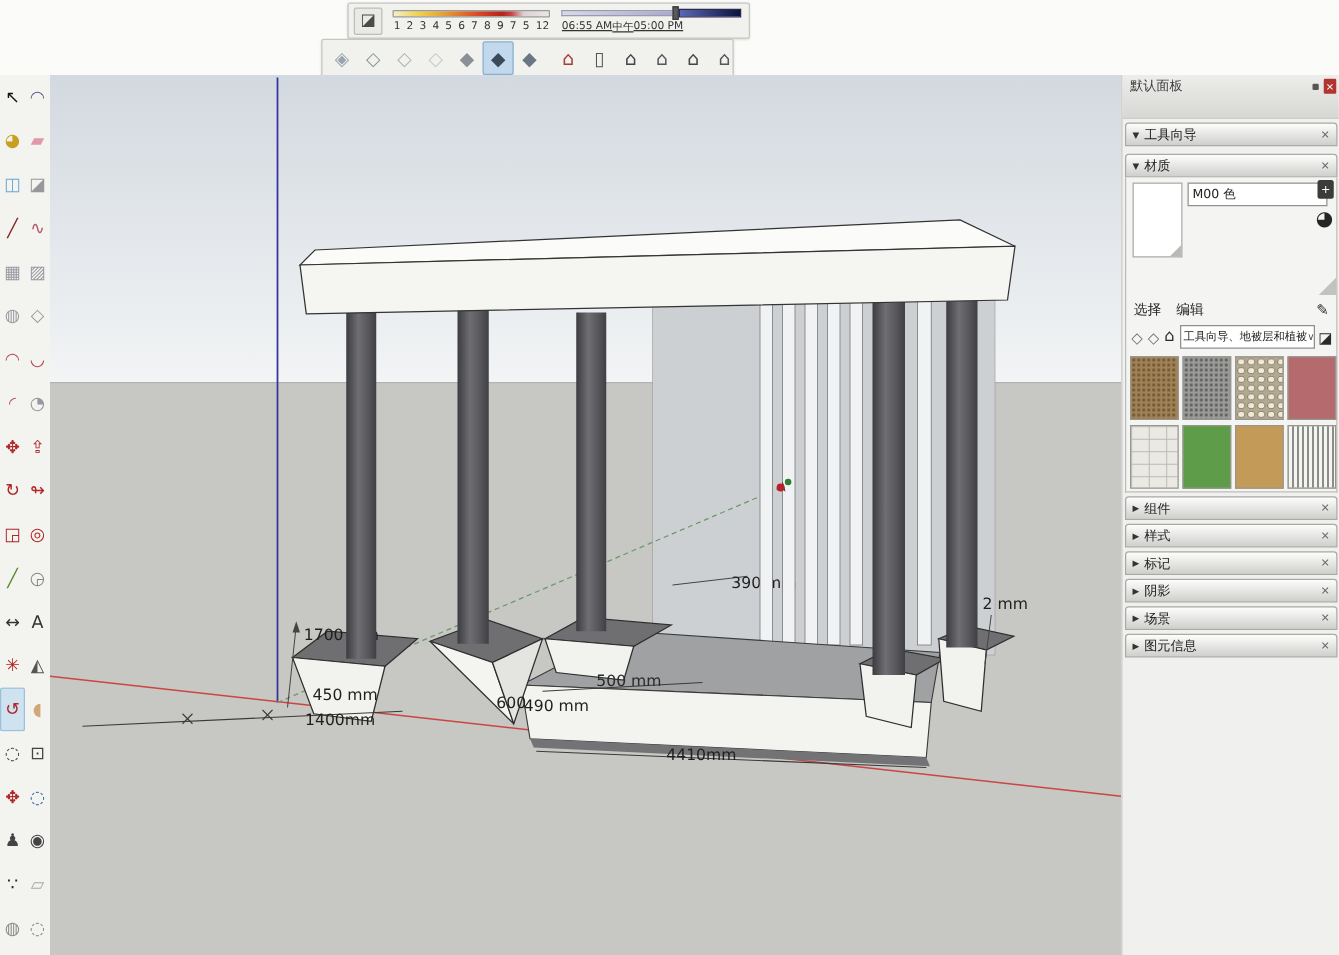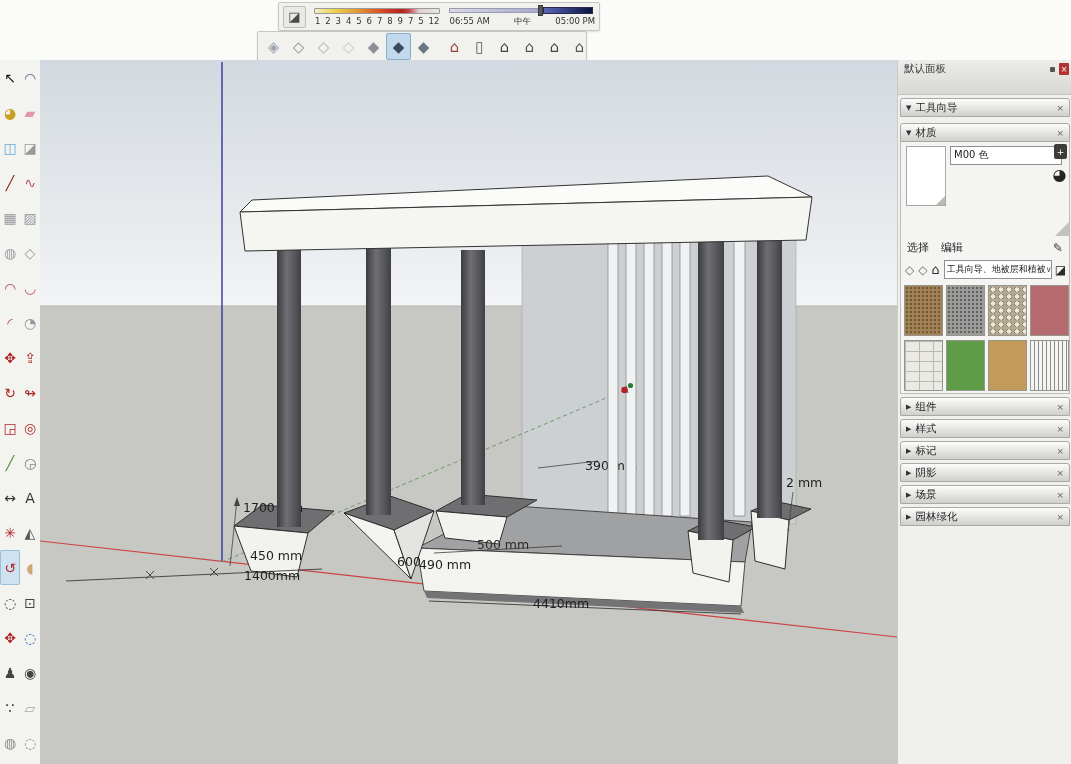--- a/index.html
+++ b/index.html
@@ -19,21 +19,21 @@
     display:flex;align-items:center;justify-content:center;font-size:13px;color:#4a4a4a;}
   .months{width:127px;margin-left:8px;display:flex;flex-direction:column;}
   .month-bar{height:4px;border:1px solid #999;border-radius:1px;
     background:linear-gradient(90deg,#f4eec6 0%,#efd24c 16%,#e29233 36%,#d74326 56%,#b3251c 70%,#c8454a 76%,#ddd2d4 84%,#e9e6e8 100%);}
   .month-nums{display:flex;justify-content:space-between;font-size:8.5px;color:#333;margin-top:2px;padding:0 1px;}
   .timeblock{width:146px;margin-left:9px;display:flex;flex-direction:column;}
   .time-track{display:flex;align-items:center;height:9px;}
   .time-seg-am{width:88px;height:3px;background:linear-gradient(90deg,#d9d9e7,#a9aacd);border:1px solid #9a9ab0;border-right:none;}
   .time-handle{width:3px;height:9px;background:#5a5a5e;border:1px solid #3a3a3e;}
   .time-seg-pm{width:48px;height:5px;background:linear-gradient(90deg,#5a68b4,#0b1340);border:1px solid #2a2a50;}
-  .time-labels{display:flex;justify-content:space-between;font-size:8.5px;color:#333;margin-top:1px;}
+  .time-labels{display:flex;justify-content:flex-start;font-size:8.5px;color:#333;margin-top:1px;text-decoration:underline;}
   .style-tb{left:257px;top:31px;width:322px;height:29px;padding:0 3px;}
   .tb-icon{width:23px;height:25px;display:flex;align-items:center;justify-content:center;
     font-size:15px;border:1px solid transparent;border-radius:2px;}
   .tb-icon.sel{background:#c2d8ec;border-color:#86aed0;}
   .tb-sep{width:1px;height:22px;background:#c2c2bf;margin:0 3px;}
   
   .left-toolbar{position:absolute;left:0;top:60px;width:40px;height:704px;background:#f3f3f0;
     border-right:1px solid #d4d4d1;display:grid;grid-template-columns:20px 20px;grid-auto-rows:35px;overflow:hidden;}
   .tool-cell{display:flex;align-items:center;justify-content:center;font-size:14px;border-radius:2px;}
   .tool-cell.sel{background:#cfe2f0;box-shadow:inset 0 0 0 1px #9ac0dc;}
@@ -393,18 +393,18 @@
         <span class="x">×</span>
       </div>
       <div class="sec-bar">
         <span class="arr">▶</span>
         <span>场景</span>
         <span class="sp"></span>
         <span class="x">×</span>
       </div>
       <div class="sec-bar">
         <span class="arr">▶</span>
-        <span>园林绿化</span>
+        <span>图元信息</span>
         <span class="sp"></span>
         <span class="x">×</span>
       </div>
     </div>
 </div>
 
 </body></html>

